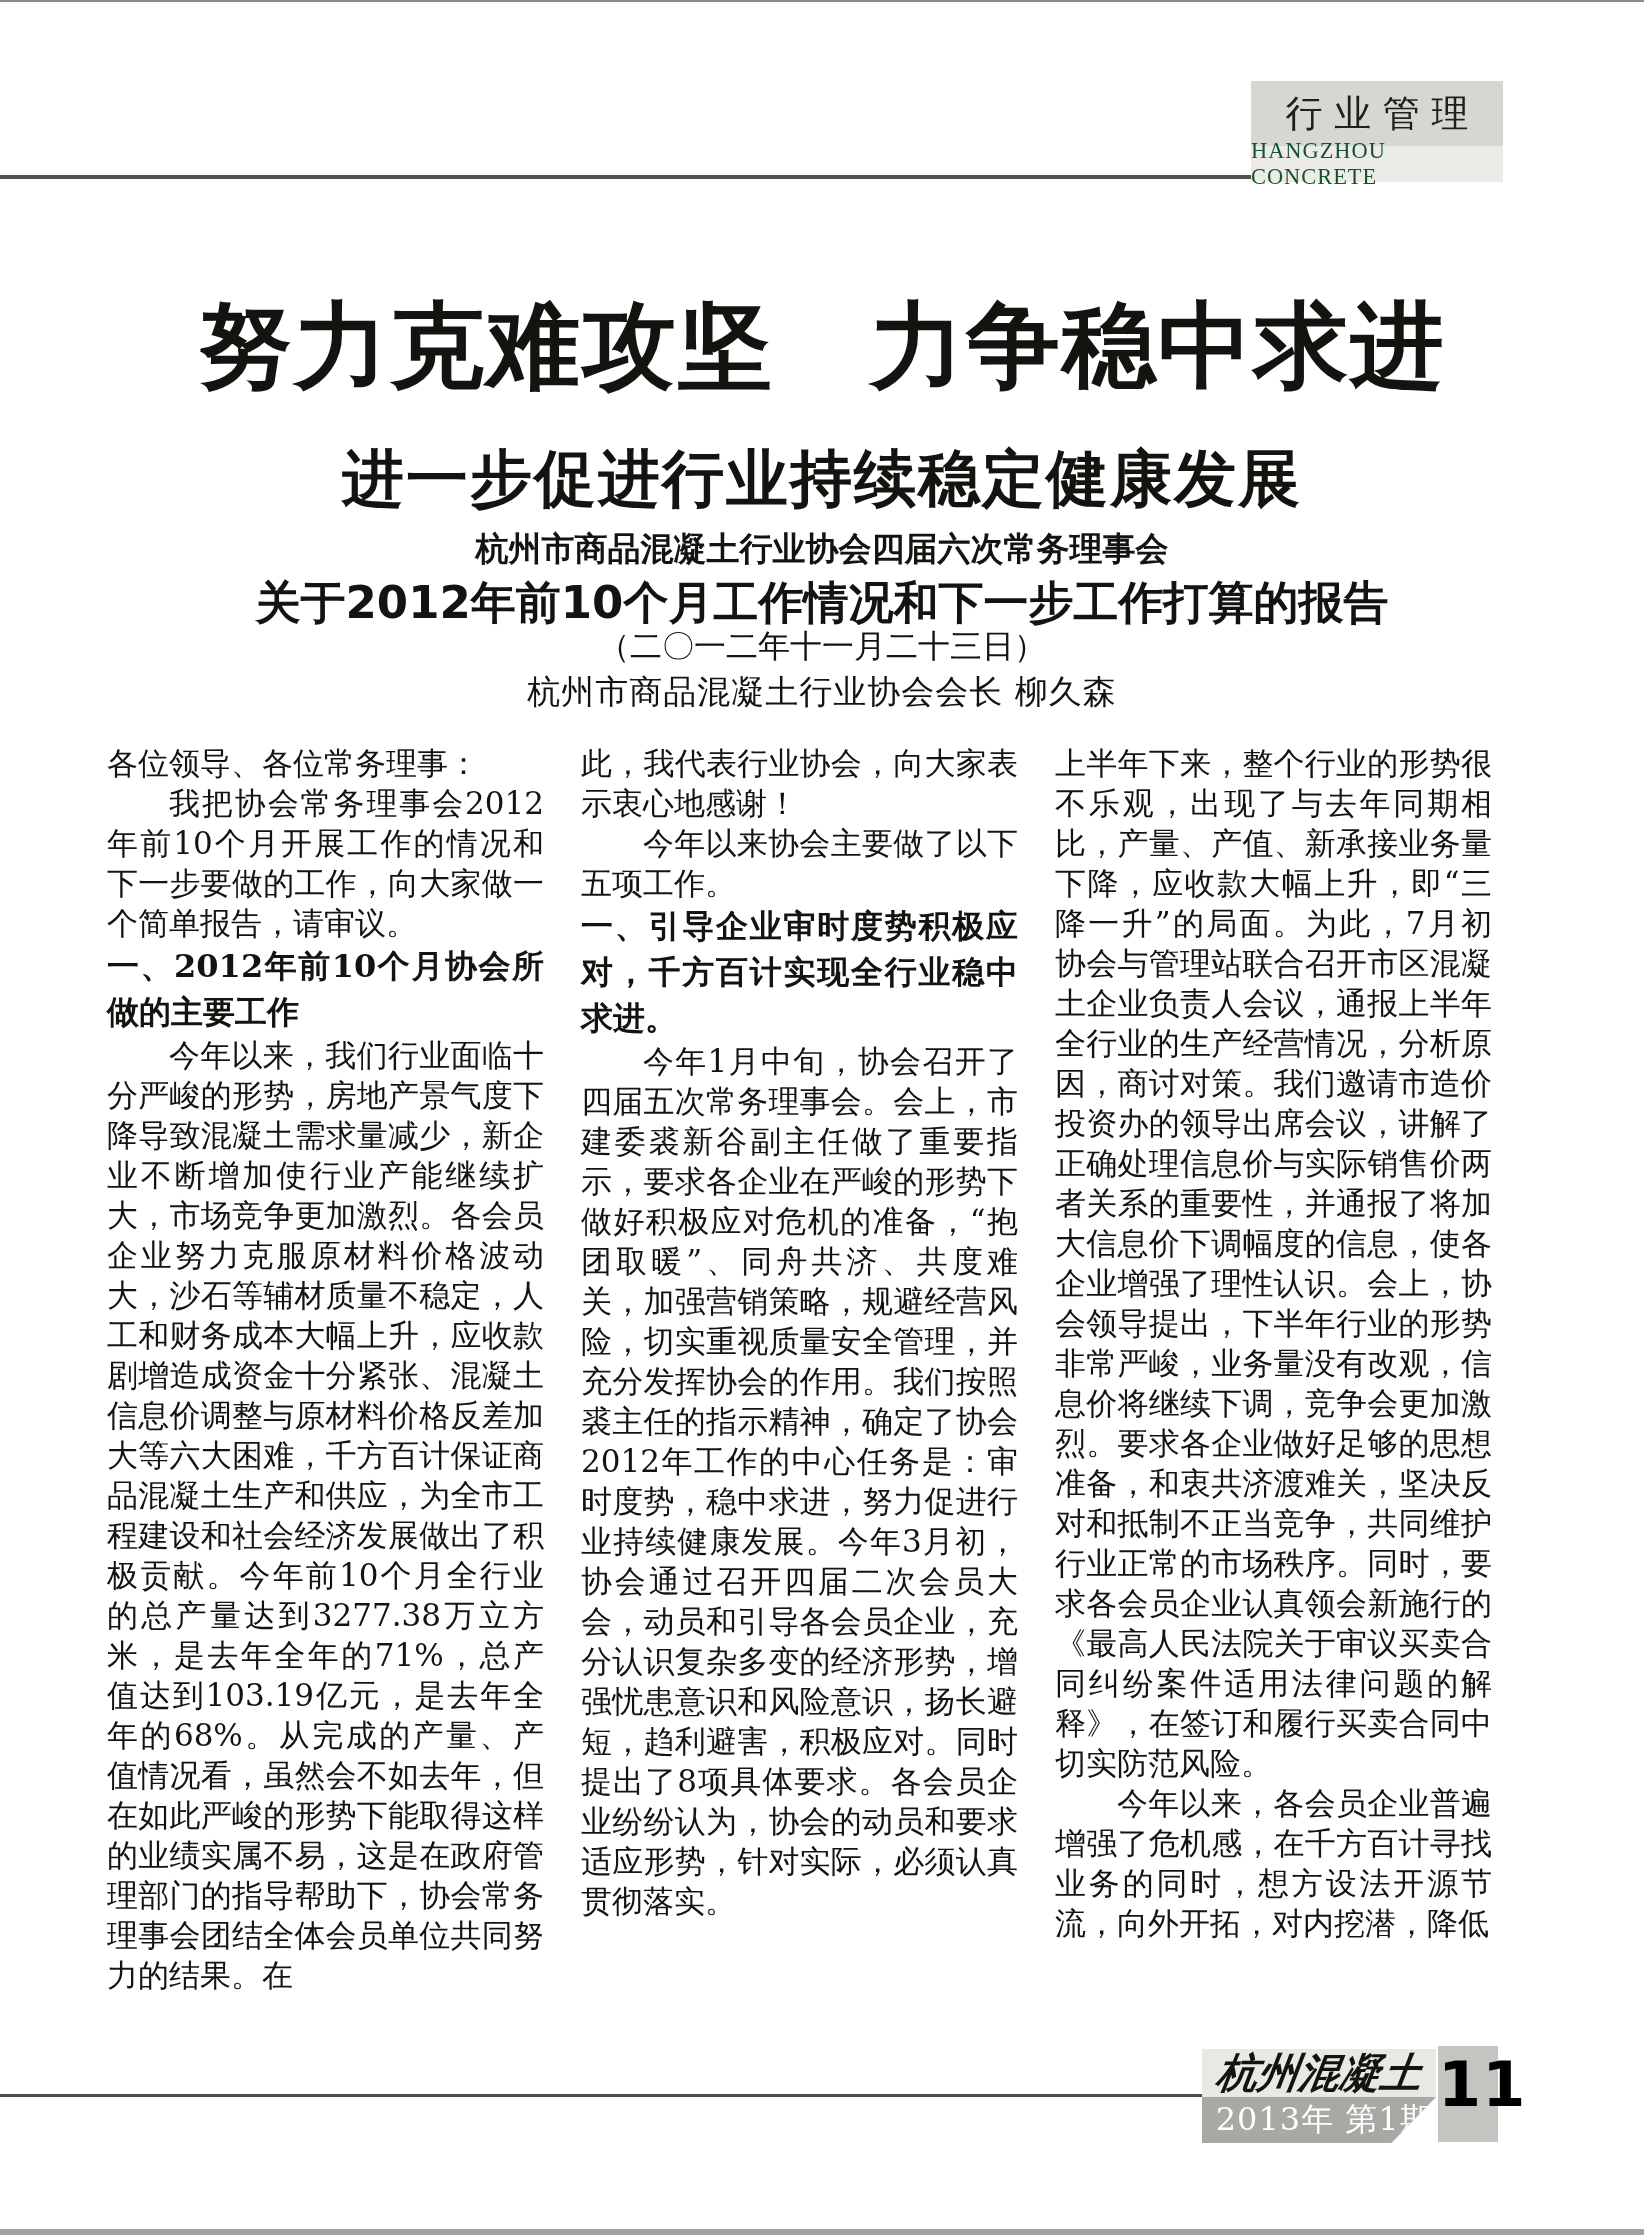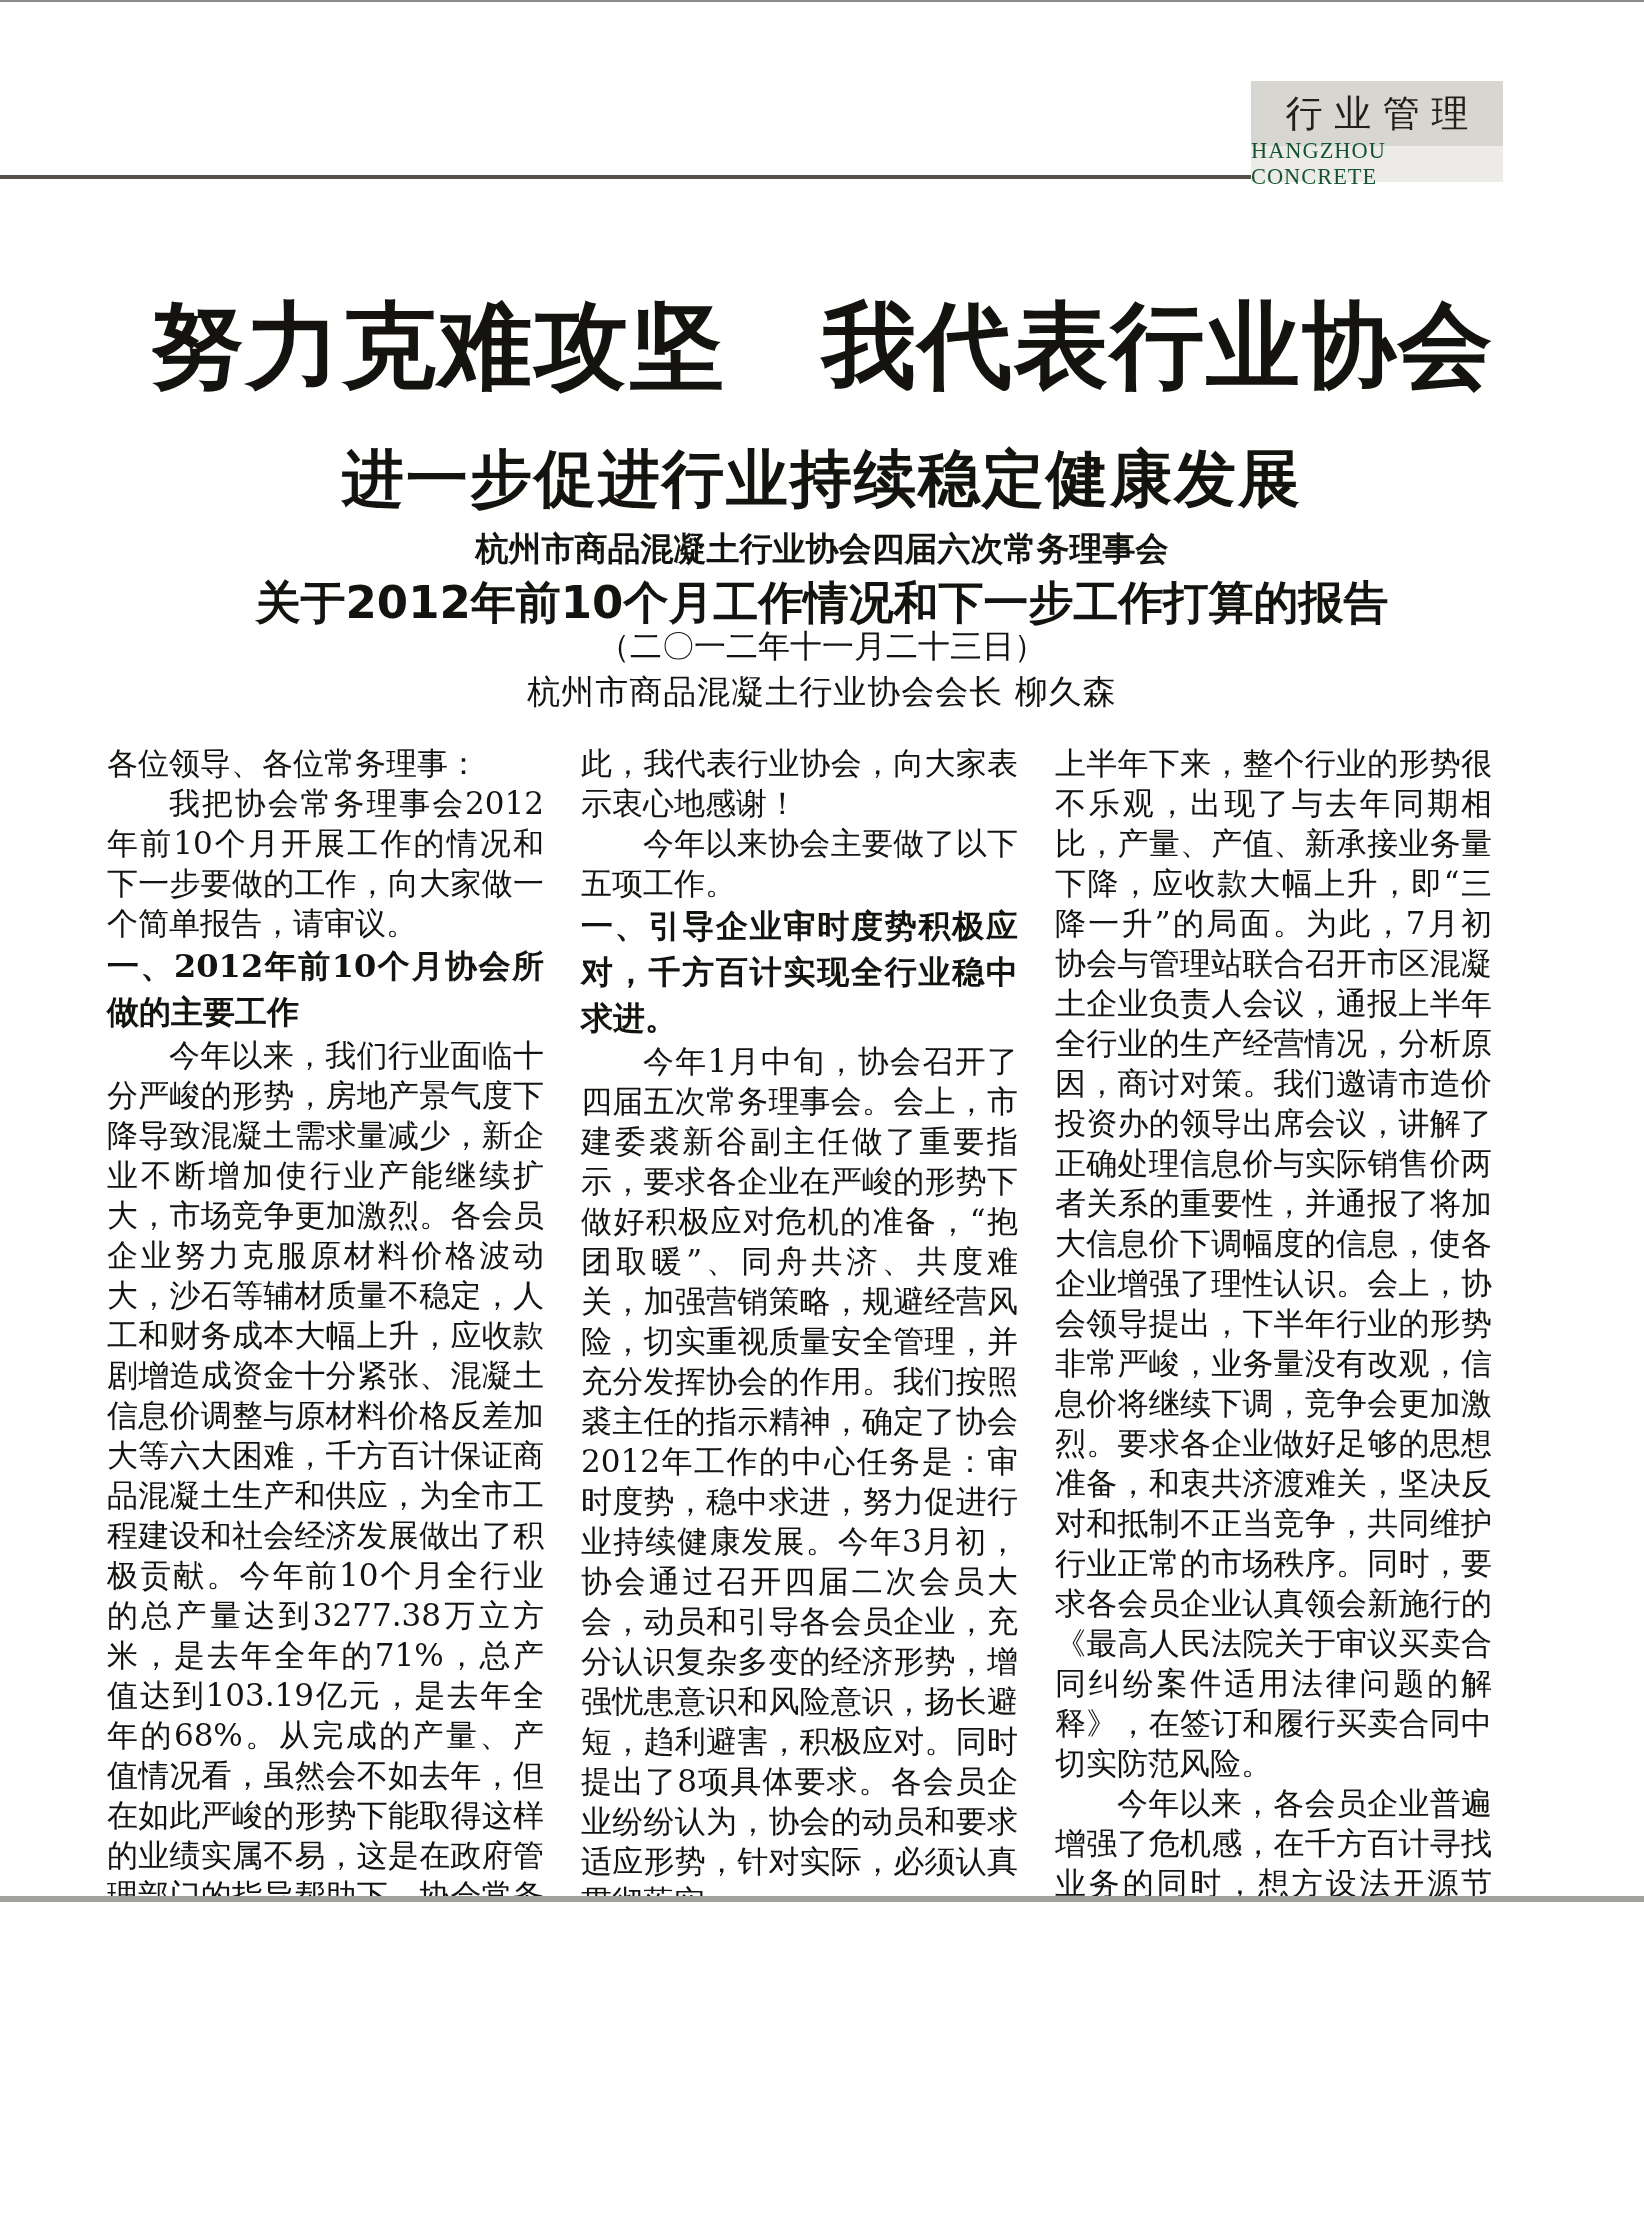--- a/index.html
+++ b/index.html
@@ -1,16 +1,16 @@
 <!DOCTYPE html>
 <html><head>
 <meta charset="utf-8">
 <style>
   html,body{margin:0;padding:0;background:#ffffff;}
-  .page{position:relative;width:1644px;height:1902px;background:#ffffff;overflow:hidden;
+  .page{position:relative;width:1644px;height:2235px;background:#ffffff;overflow:hidden;
         font-family:"DejaVu Serif","Liberation Serif",serif;color:#151310;}
   .rule{position:absolute;background:#55504a;}
   .top-edge{position:absolute;left:0;top:0;width:1644px;height:2px;background:#8e8c89;}
   .bottom-edge{position:absolute;left:0;bottom:0;width:1644px;height:5.9px;background:#a3a19e;}
 
   
   .hdr-box{position:absolute;left:1251px;top:81px;width:252px;height:65px;background:#d8d6d1;
            display:flex;align-items:center;justify-content:center;
            font-family:"DejaVu Sans","Liberation Sans",sans-serif;font-size:37px;
            letter-spacing:11.7px;text-indent:11.7px;color:#211f1b;}
@@ -70,21 +70,21 @@
   <div class="top-edge"></div>
 
   <div class="rule hdr-rule"></div>
   <div class="hdr-box">
     <span>行业管理</span>
   </div>
   <div class="hdr-strip">
     <span>HANGZHOU CONCRETE</span>
   </div>
 
-  <div class="t-main">努力克难攻坚　我代表行业协会</div>
+  <div class="t-main">努力克难攻坚　力争稳中求进</div>
   <div class="t-sub">进一步促进行业持续稳定健康发展</div>
   <div class="t-org">杭州市商品混凝土行业协会四届六次常务理事会</div>
   <div class="t-report">关于2012年前10个月工作情况和下一步工作打算的报告</div>
   <div class="t-date">（二〇一二年十一月二十三日）</div>
   <div class="t-author">杭州市商品混凝土行业协会会长 柳久森</div>
 
   <div class="col col-1">
     <p class="blk s-plain">各位领导、各位常务理事：</p>
     <p class="blk s-ind">我把协会常务理事会2012年前10个月开展工作的情况和下一步要做的工作，向大家做一个简单报告，请审议。</p>
     <p class="blk s-head">一、2012年前10个月协会所做的主要工作</p>

